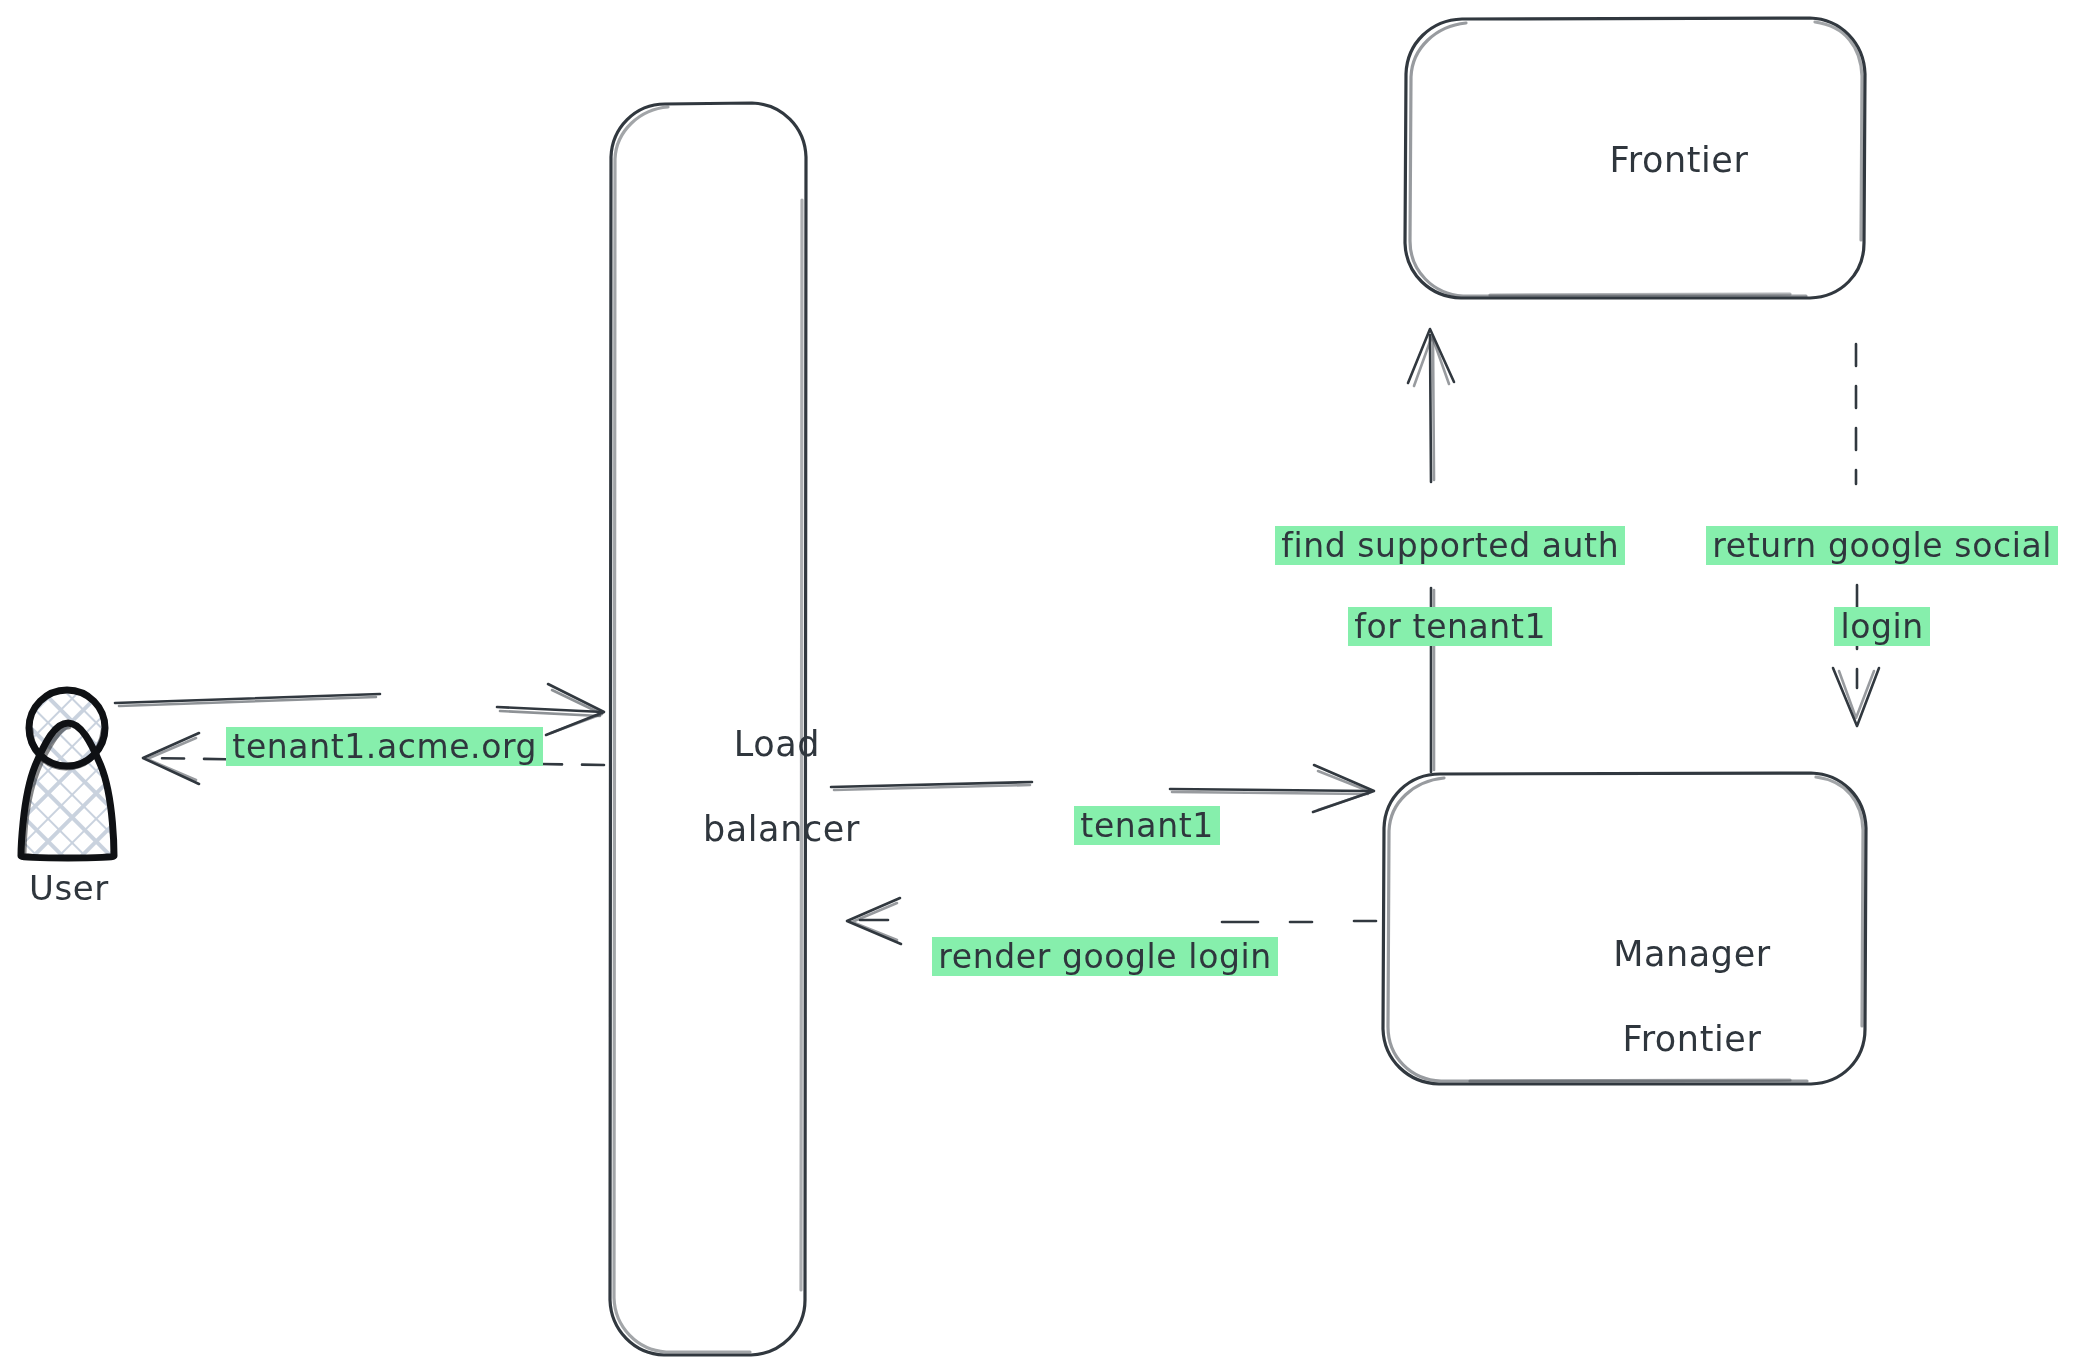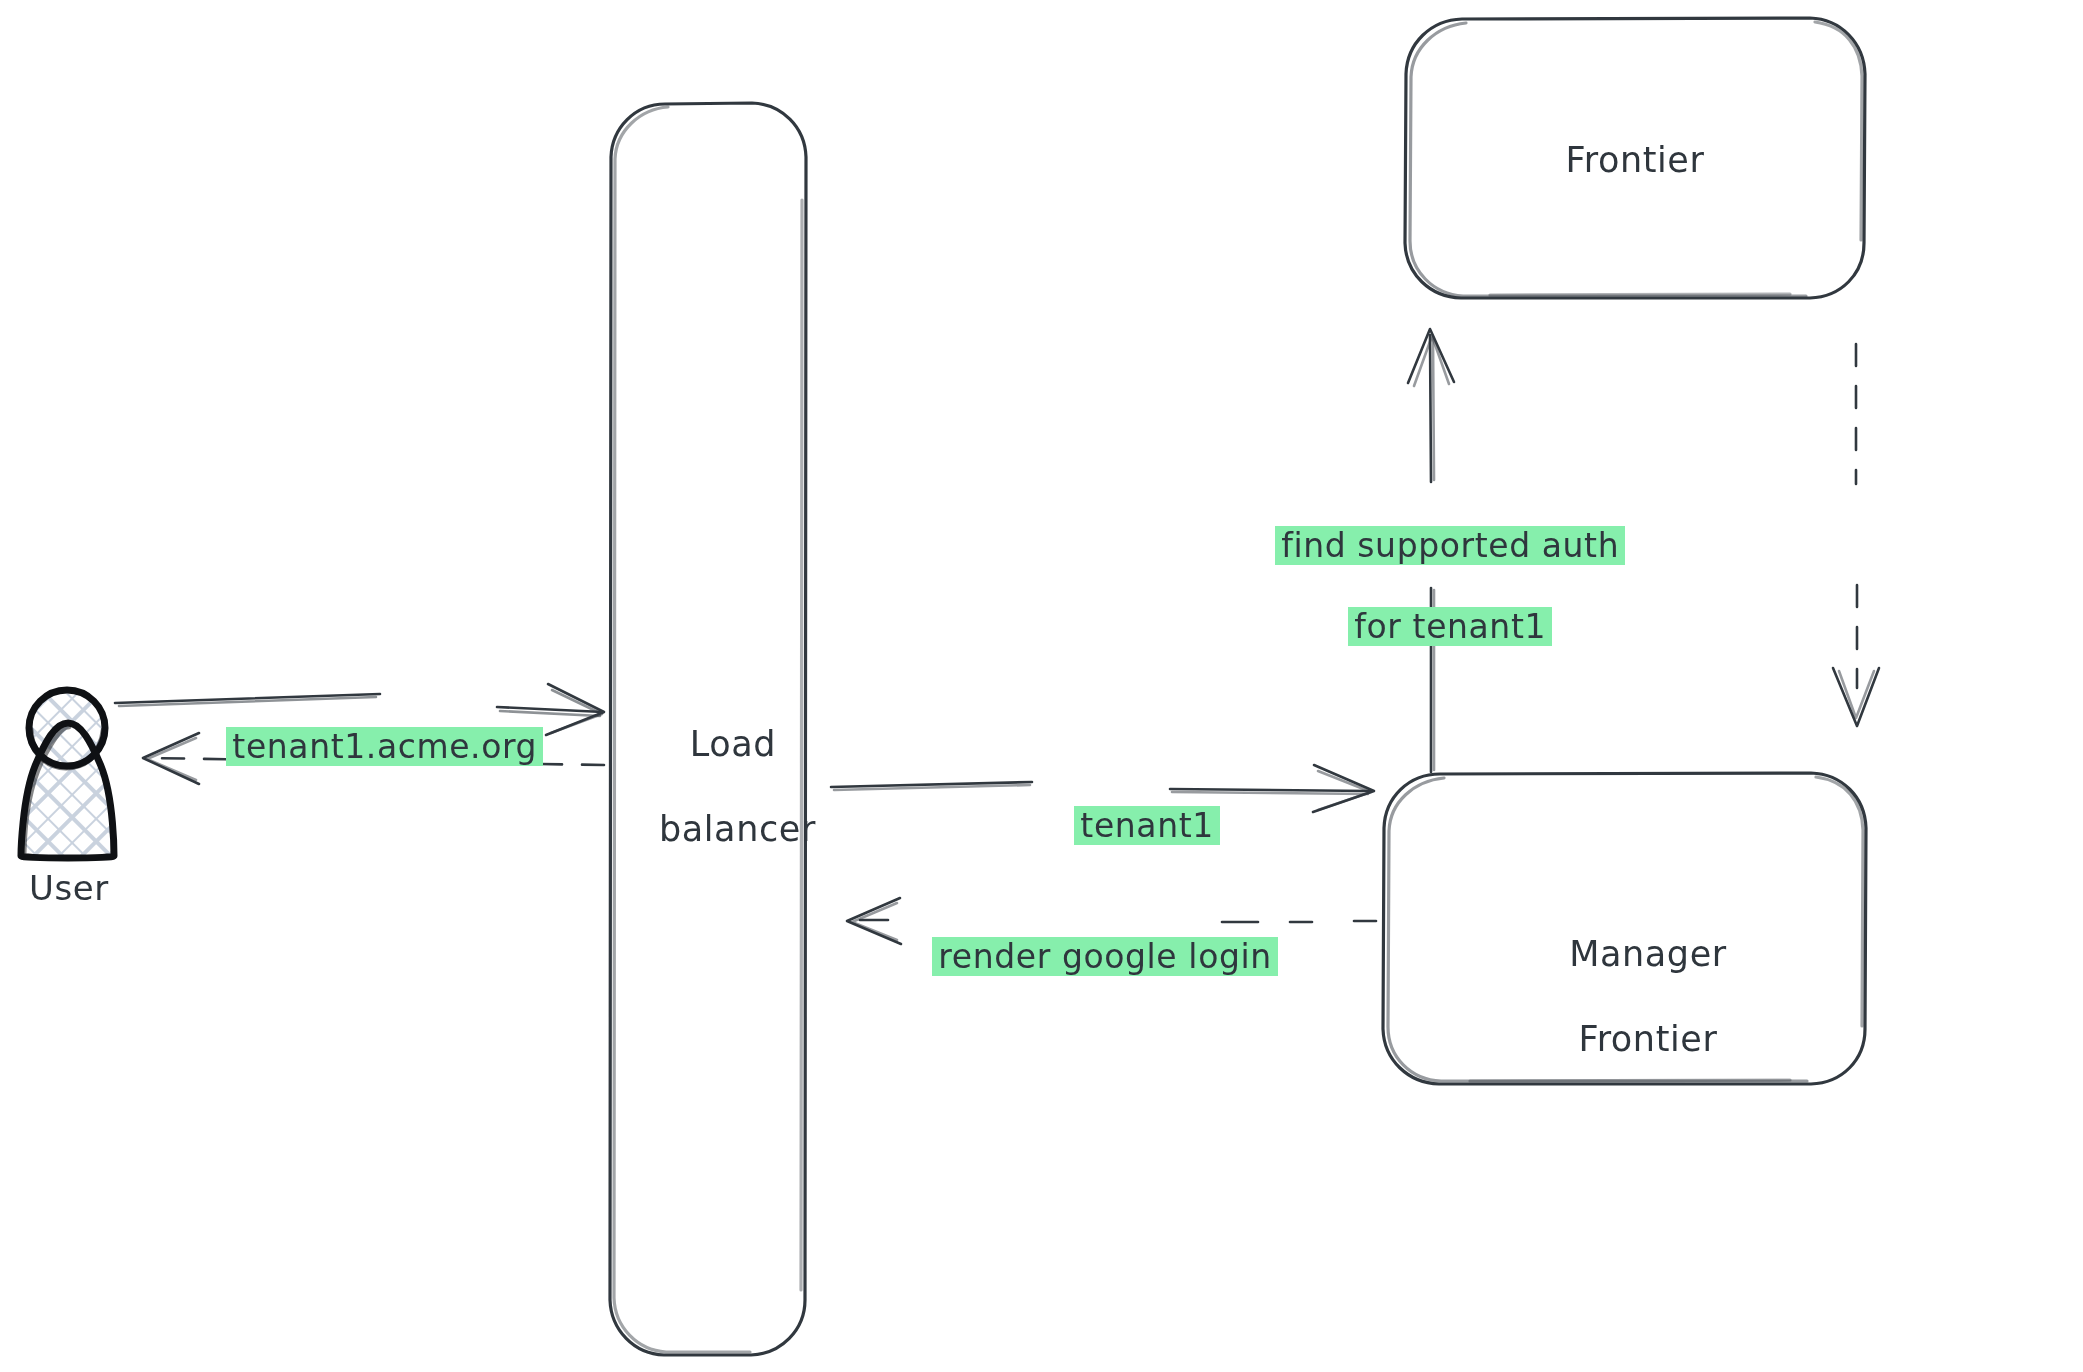--- a/index.html
+++ b/index.html
@@ -56,20 +56,21 @@
     font-family: "DejaVu Sans", sans-serif;
     font-size: 34px;
     line-height: 1.22;
     letter-spacing: 0.6px;
     text-align: center;
     white-space: pre;
     user-select: none;
   }
   .label-box {
     font-size: 35px;
+    padding-left: 44px;
   }
   .label-edge {
     font-size: 33px;
   }
   .label-actor {
     font-size: 34px;
   }
   .edge-bg {
     background: #86efac;
     padding: 0 6px;
@@ -205,14 +206,18 @@
 
   <div class="label label-edge" style="left: 888px; top: 897px; width: 340px;">
     <span class="edge-bg">render google login</span>
   </div>
 
   <div class="label label-edge" style="left: 1218px; top: 486px; width: 420px;">
     <span class="edge-bg">find supported auth</span><br>
     <span class="edge-bg">for tenant1</span>
   </div>
 
+  <div class="label label-edge" style="left: 1655px; top: 486px; width: 410px;">
+    <span class="edge-bg">return google social</span><br>
+    <span class="edge-bg">login</span>
+  </div>
 
 </div>
 
 </body></html>

